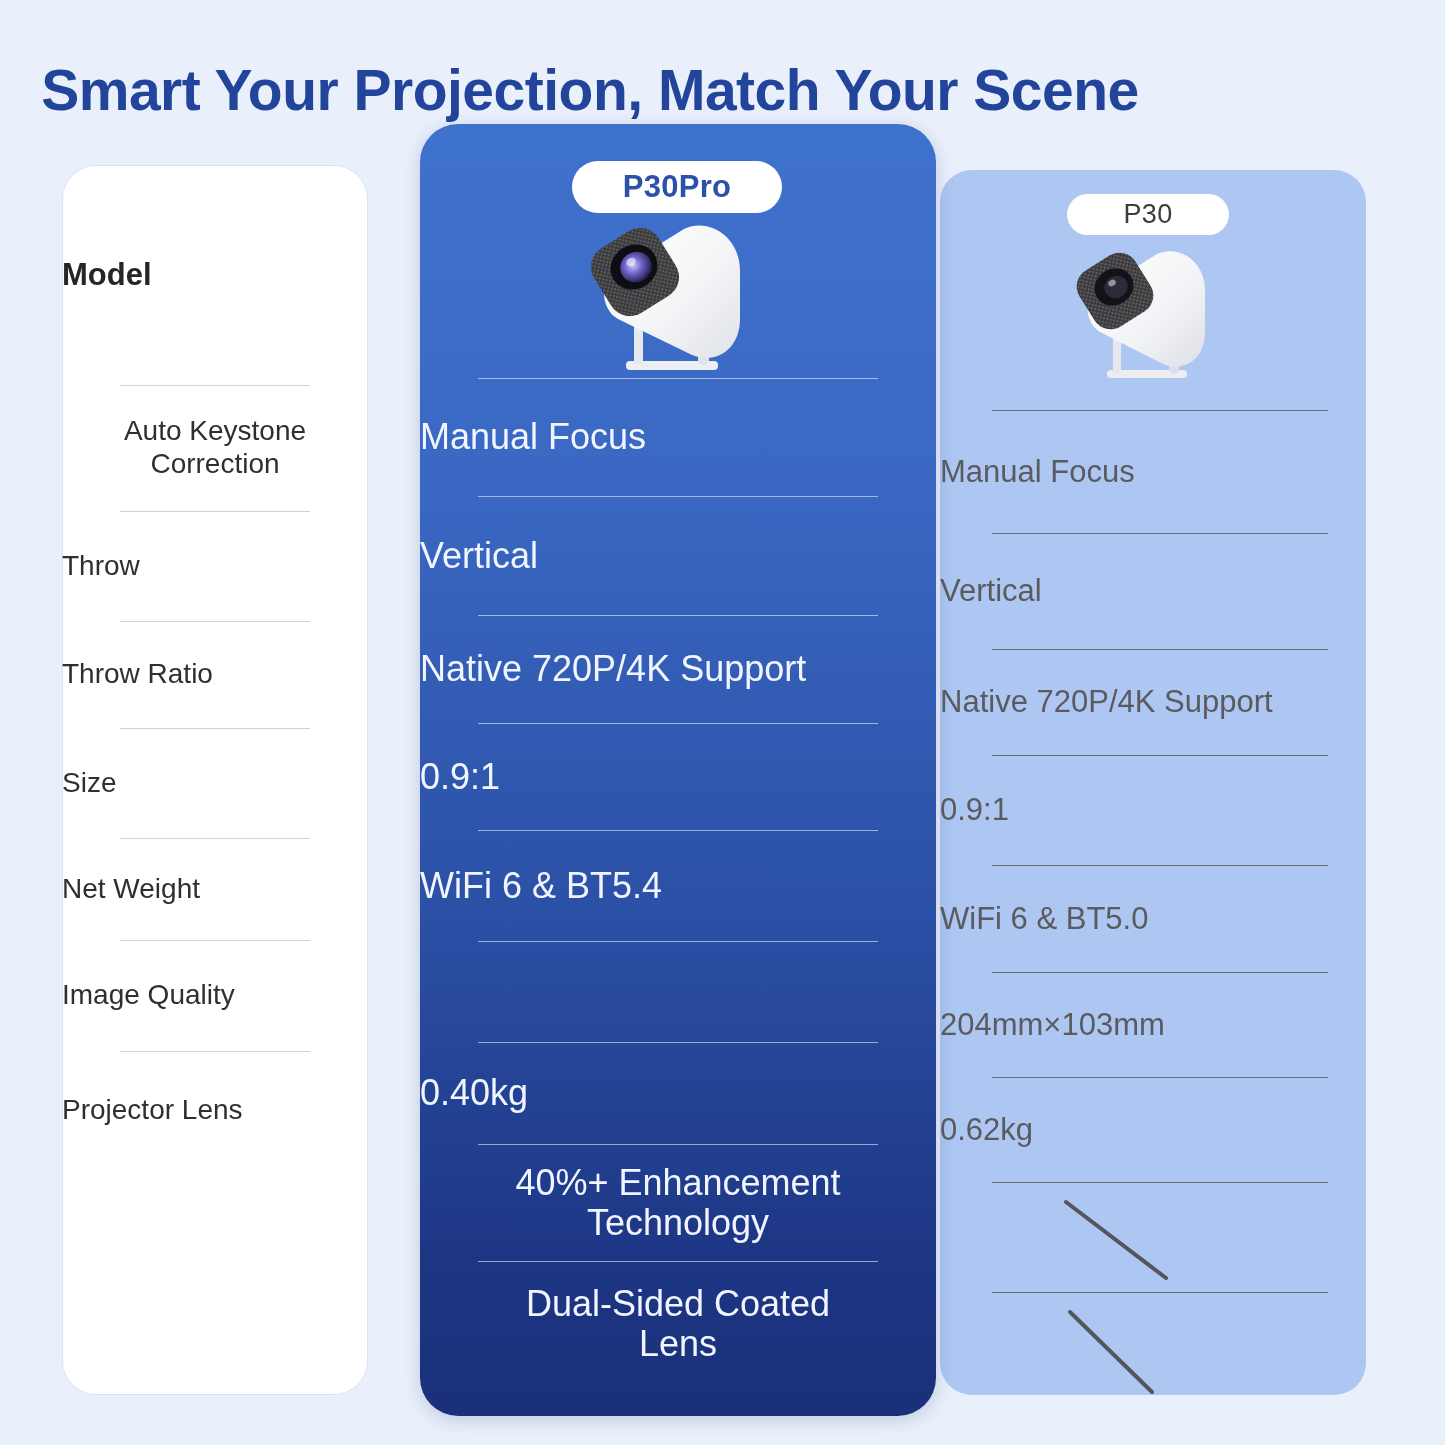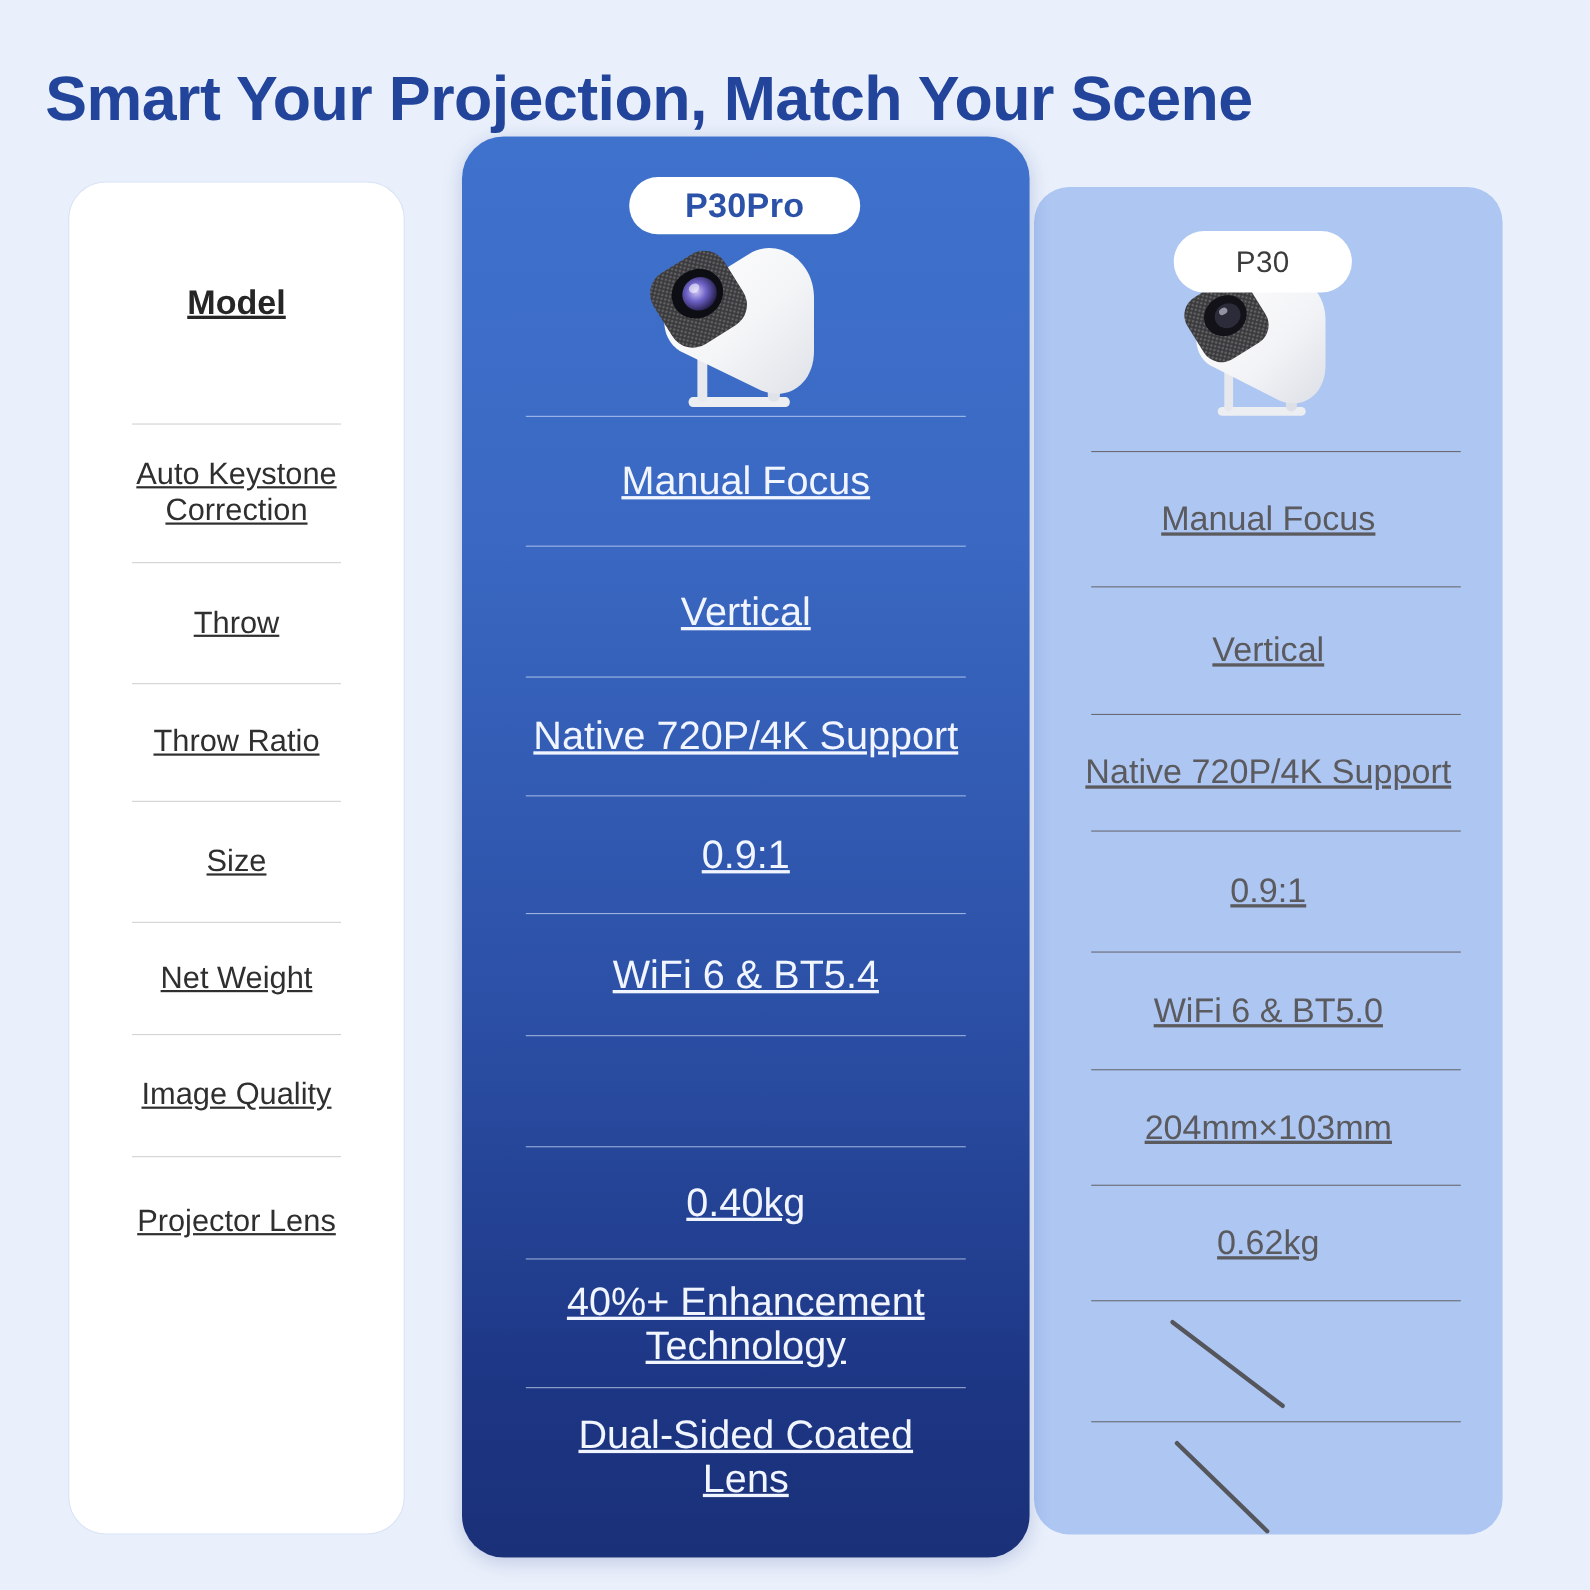--- a/index.html
+++ b/index.html
@@ -84,23 +84,23 @@
     width: 210px;
     height: 52px;
     font-size: 31px;
     font-weight: bold;
     color: #2b51a8;
     letter-spacing: 0.3px;
     text-align: center;
   }
   .badge-p30 {
     left: 1067px;
-    top: 210px;
+    top: 194px;
     width: 162px;
-    height: 56px;
+    height: 41px;
     font-size: 27px;
     font-weight: normal;
     color: #3c3c3c;
     letter-spacing: 0.3px;
   }
 
   
   .projector {
     position: absolute;
     z-index: 5;
@@ -116,23 +116,21 @@
   }
   .col-spec { left: 62px;  top: 165px; width: 306px; }
   .col-pro  { left: 420px; top: 124px; width: 516px; }
   .col-p30  { left: 940px; top: 170px; width: 426px; }
 
   .row {
     position: relative;
     box-sizing: border-box;
     display: flex;
     align-items: center;
-    justify-content: center;
     text-align: center;
-    text-decoration: underline;
   }
   .row .divider {
     position: absolute;
     top: 0;
     height: 1px;
   }
 
   
   .col-spec .row {
     font-size: 28px;

